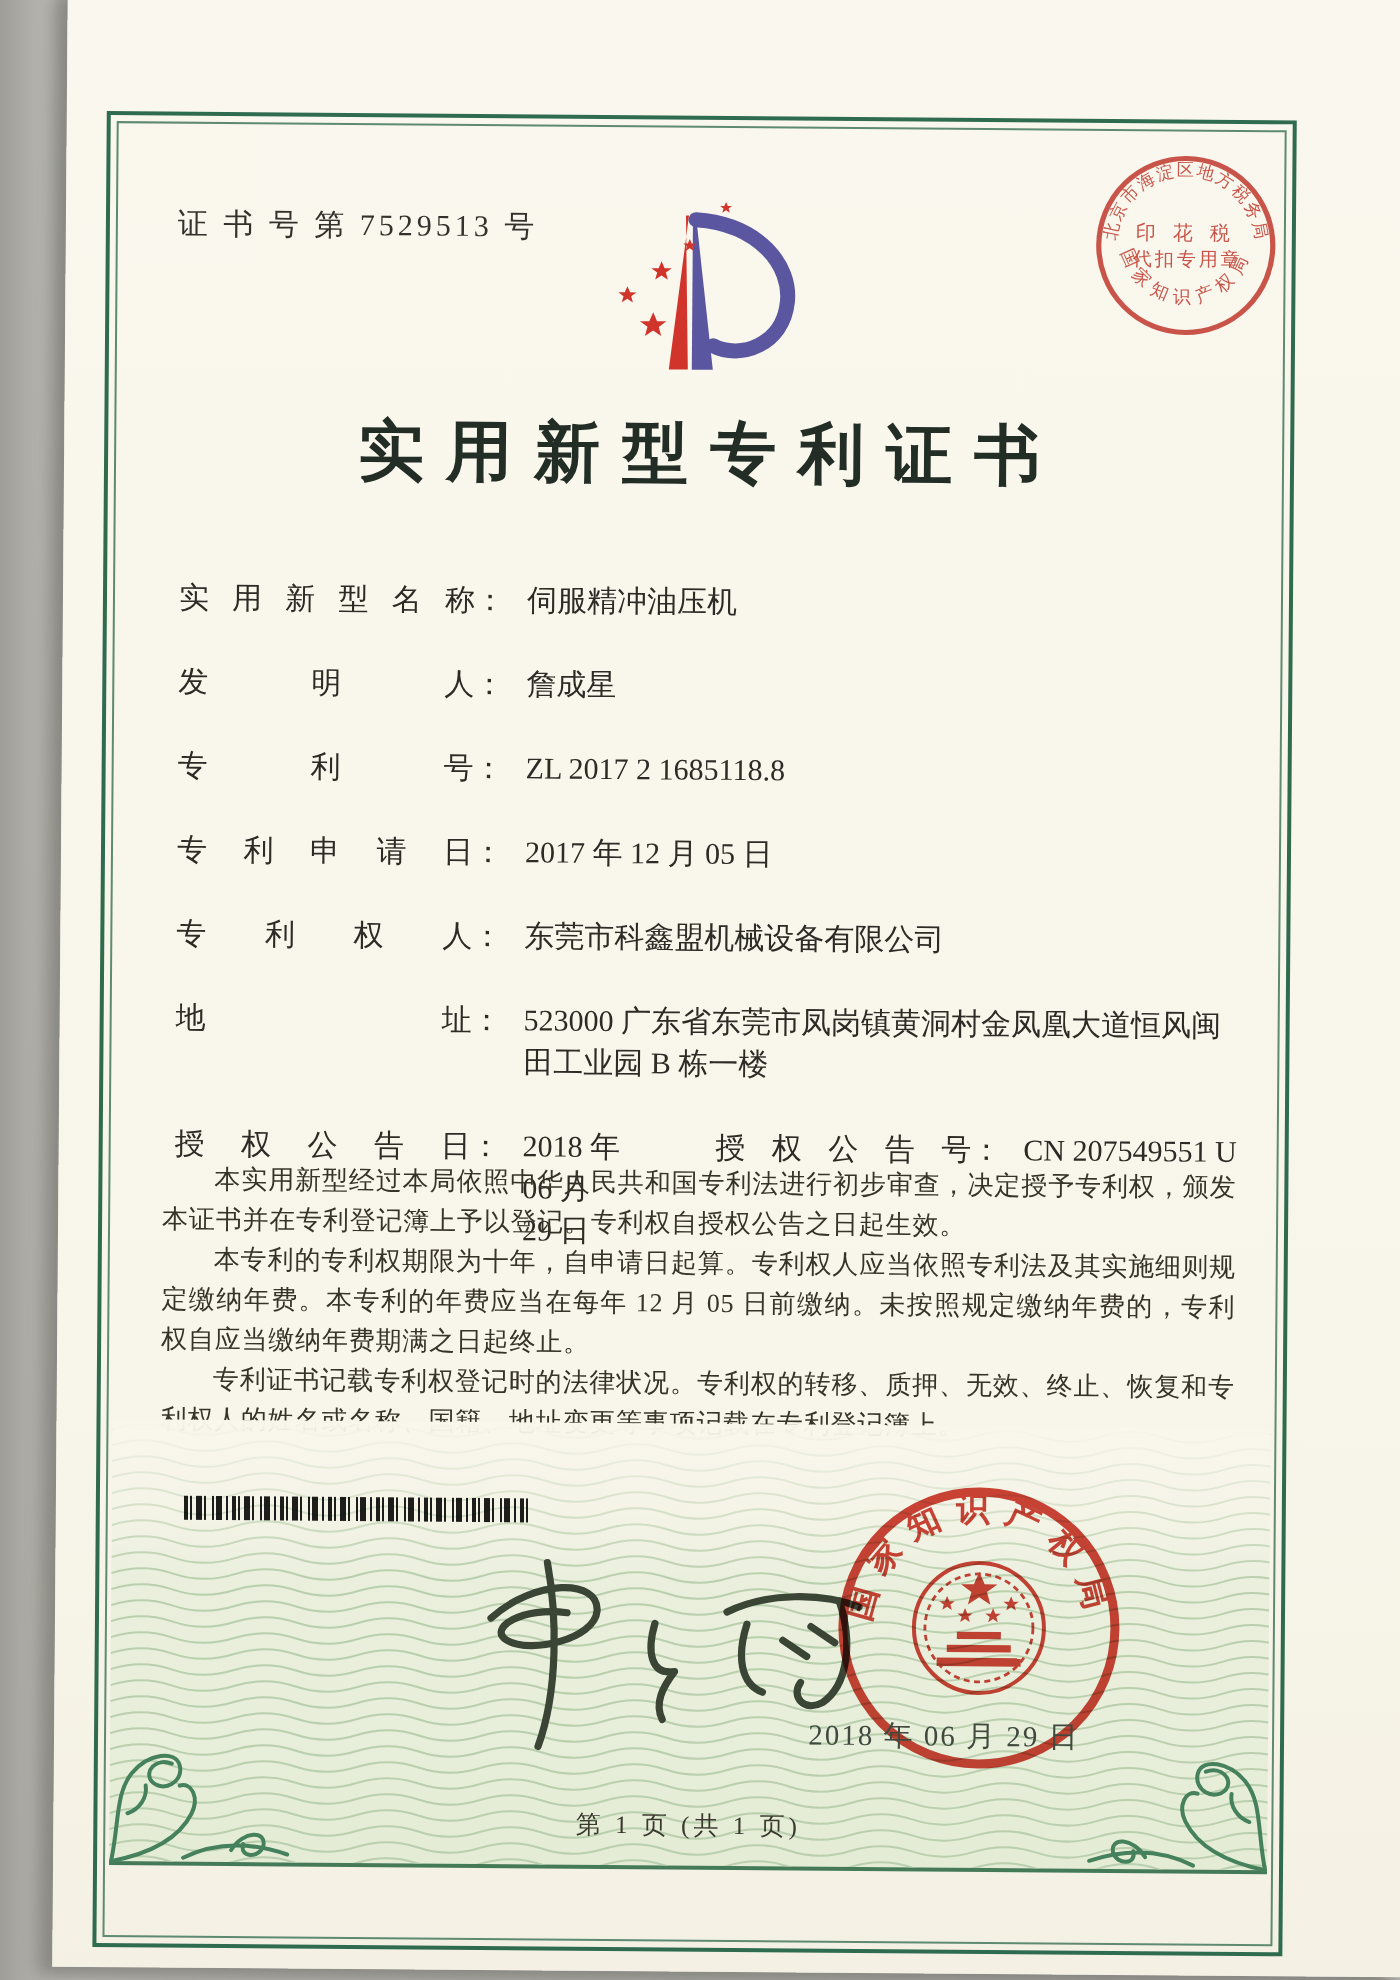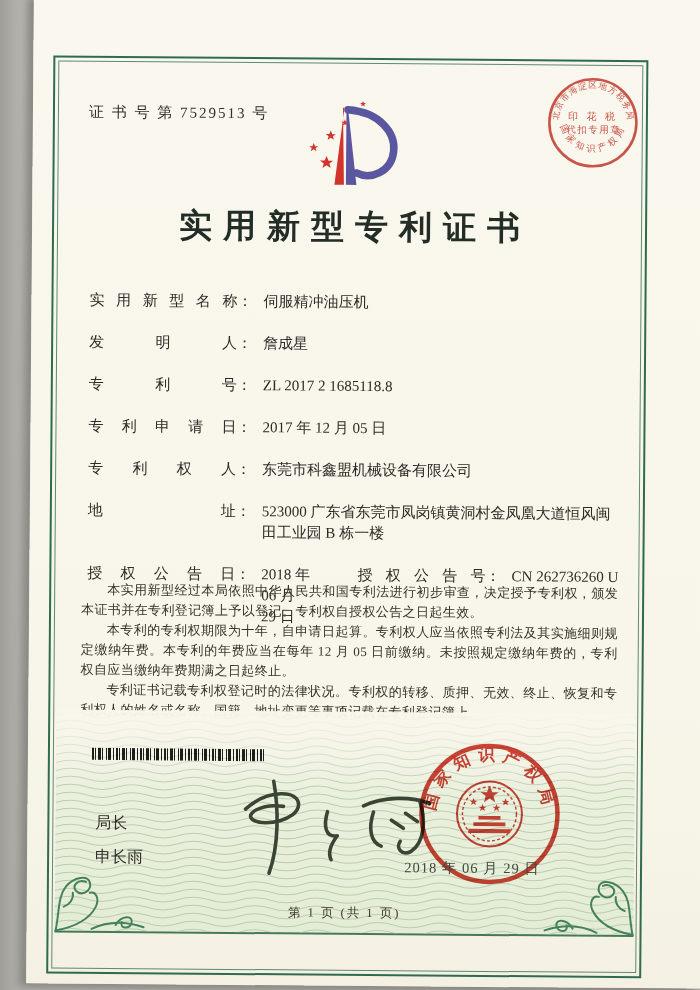--- a/index.html
+++ b/index.html
@@ -140,21 +140,21 @@
           <span class="fcolon">：</span>
           <span class="fvalue">523000 广东省东莞市凤岗镇黄洞村金凤凰大道恒风闽田工业园 B 栋一楼</span>
       </div>
       <div class="frow">
         <span class="flabel">授权公告日</span>
           <span class="fcolon">：</span>
           <span class="fvalue" style="max-width:170px">2018 年 06 月 29 日</span>
         <span class="pair2">
           <span class="flabel">授权公告号</span>
             <span class="fcolon">：</span>
-            <span class="fvalue">CN 262736260 U</span>
+            <span class="fvalue">CN 207549551 U</span>
         </span>
       </div>
     </div>
 
     <div class="paras">
       <p>本实用新型经过本局依照中华人民共和国专利法进行初步审查，决定授予专利权，颁发本证书并在专利登记簿上予以登记。专利权自授权公告之日起生效。</p>
       <p>本专利的专利权期限为十年，自申请日起算。专利权人应当依照专利法及其实施细则规定缴纳年费。本专利的年费应当在每年 12 月 05 日前缴纳。未按照规定缴纳年费的，专利权自应当缴纳年费期满之日起终止。</p>
       <p>专利证书记载专利权登记时的法律状况。专利权的转移、质押、无效、终止、恢复和专利权人的姓名或名称、国籍、地址变更等事项记载在专利登记簿上。</p>
     </div>
 
@@ -189,24 +189,20 @@
           <use href="#wv" y="184"></use>
         <use href="#wv" y="192"></use>
           <use href="#wv" y="200"></use>
           <use href="#wv" y="208"></use>
           <use href="#wv" y="216"></use>
       </svg>
       <div class="fade"></div>
 
       <div class="barcode"></div>
 
-      <div class="director">
-        <div>局长</div>
-        <div>申长雨</div>
-      </div>
 
       <svg class="signature" width="235" height="105" viewBox="0 0 235 105">
         <g fill="none" stroke="#3a4536" stroke-width="3.6" stroke-linecap="round" stroke-linejoin="round">
           <path d="M30,34 C52,14 84,14 83,30 C82,44 50,52 38,45 C28,39 46,28 68,31"></path>
           <path d="M58,6 C63,32 64,70 54,98"></path>
           <path d="M112,36 C108,50 110,62 122,60 C116,68 112,76 116,84"></path>
           <path d="M148,30 C168,20 196,20 214,27"></path>
           <path d="M158,36 C153,52 155,66 166,70"></path>
           <path d="M204,24 C211,44 209,66 196,75 C187,80 180,72 185,65"></path>
           <path d="M176,44 L188,52"></path>

